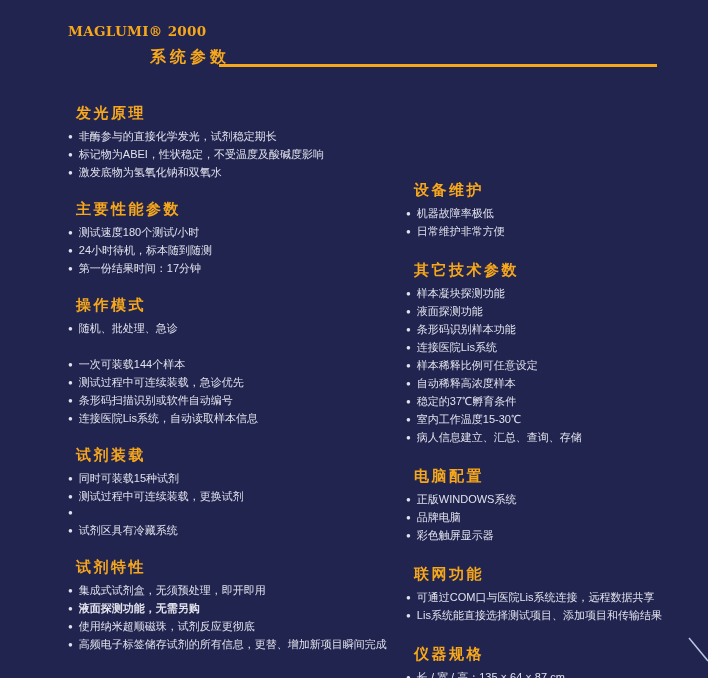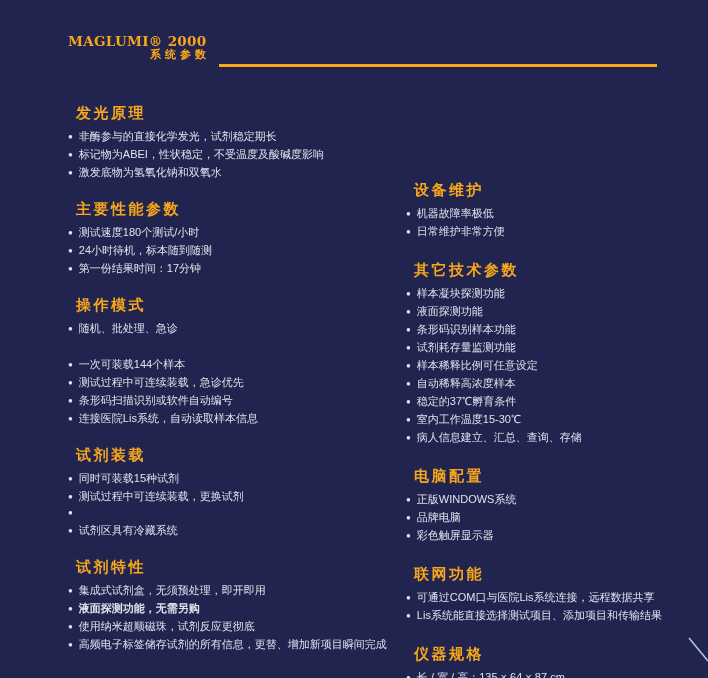--- a/index.html
+++ b/index.html
@@ -9,30 +9,30 @@
     --diagonal:#B9C6E4;
   }
   html,body{margin:0;padding:0;}
   body{
     width:708px;height:678px;
     background:var(--background);
     overflow:hidden;position:relative;
     font-family:"Liberation Sans",sans-serif;
   }
   .brand{
-    position:absolute;left:68px;top:33px;
+    position:absolute;left:68px;top:23px;
     color:var(--accent);
     font-family:"DejaVu Serif",serif;
     font-weight:bold;font-size:13.5px;letter-spacing:0.3px;
     white-space:nowrap;
   }
   .page-title{
     position:absolute;left:150px;top:47px;
     color:var(--accent);
-    font-size:11px;font-weight:bold;letter-spacing:4px;
+    font-size:16px;font-weight:bold;letter-spacing:4px;
     white-space:nowrap;
     text-align:right;
   }
   .title-underline{
     position:absolute;left:219px;top:64px;
     width:438px;height:3px;background:var(--accent);
   }
   .column{position:absolute;}
   .column-left{left:68px;top:104px;width:330px;}
   .column-right{left:406px;top:181px;width:298px;}
@@ -193,21 +193,21 @@
         <li class="spec-item">
           <span class="bullet">●</span>
           <span>液面探测功能</span>
         </li>
         <li class="spec-item">
           <span class="bullet">●</span>
           <span>条形码识别样本功能</span>
         </li>
         <li class="spec-item">
           <span class="bullet">●</span>
-          <span>试剂耗存量监测功能</span>
+          <span>连接医院Lis系统</span>
         </li>
         <li class="spec-item">
           <span class="bullet">●</span>
           <span>样本稀释比例可任意设定</span>
         </li>
         <li class="spec-item">
           <span class="bullet">●</span>
           <span>自动稀释高浓度样本</span>
         </li>
         <li class="spec-item">

